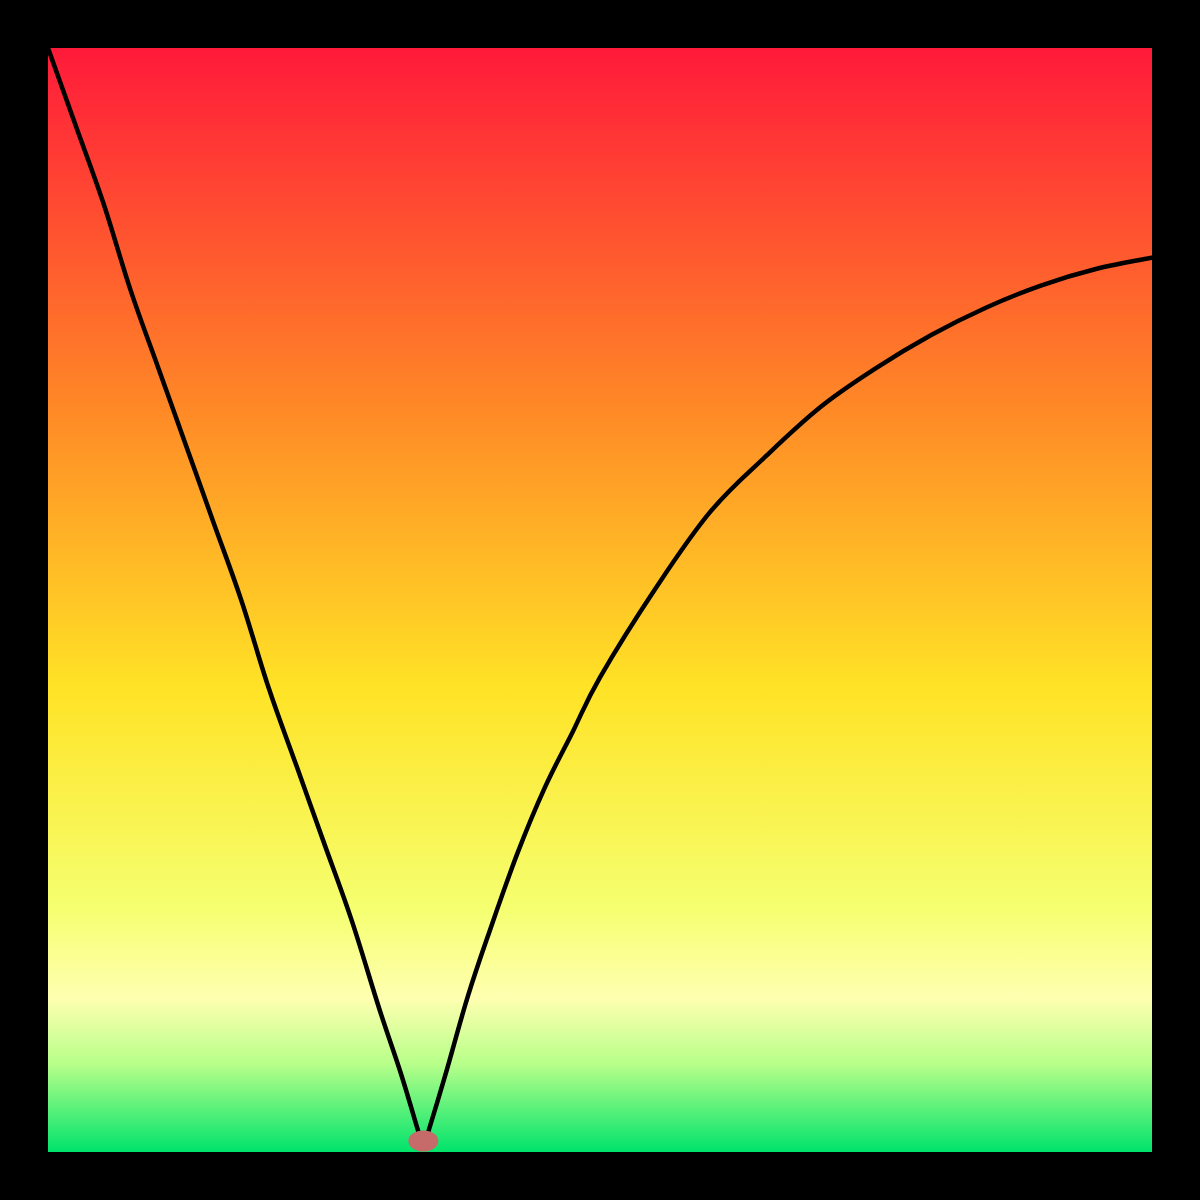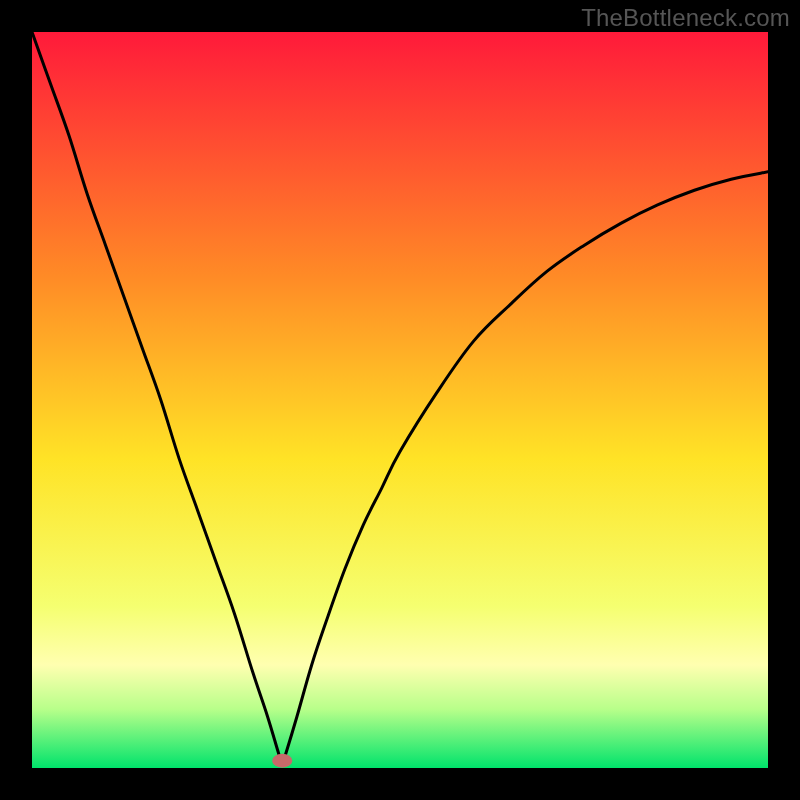--- a/index.html
+++ b/index.html
@@ -26,21 +26,20 @@
     font-weight: 500;
     color: #565656;
     letter-spacing: 0.2px;
   }
   svg { display: block; }
 </style>
 </head>
 <body>
 
 <div class="frame">
-  <div class="watermark">TheBottleneck.com</div>
   <div class="plot">
     <svg id="chart-svg" width="736" height="736" viewBox="0 0 736 736">
       <defs>
         <linearGradient id="bg-grad" x1="0" y1="0" x2="0" y2="1">
           <stop id="g0" offset="0%" stop-color="#ff1a3a"></stop>
           <stop id="g1" offset="33%" stop-color="#ff8a26"></stop>
           <stop id="g2" offset="58%" stop-color="#ffe326"></stop>
           <stop id="g3" offset="78%" stop-color="#f5ff70"></stop>
           <stop id="g4" offset="86%" stop-color="#ffffb0"></stop>
           <stop id="g5" offset="92%" stop-color="#b8ff8a"></stop>

